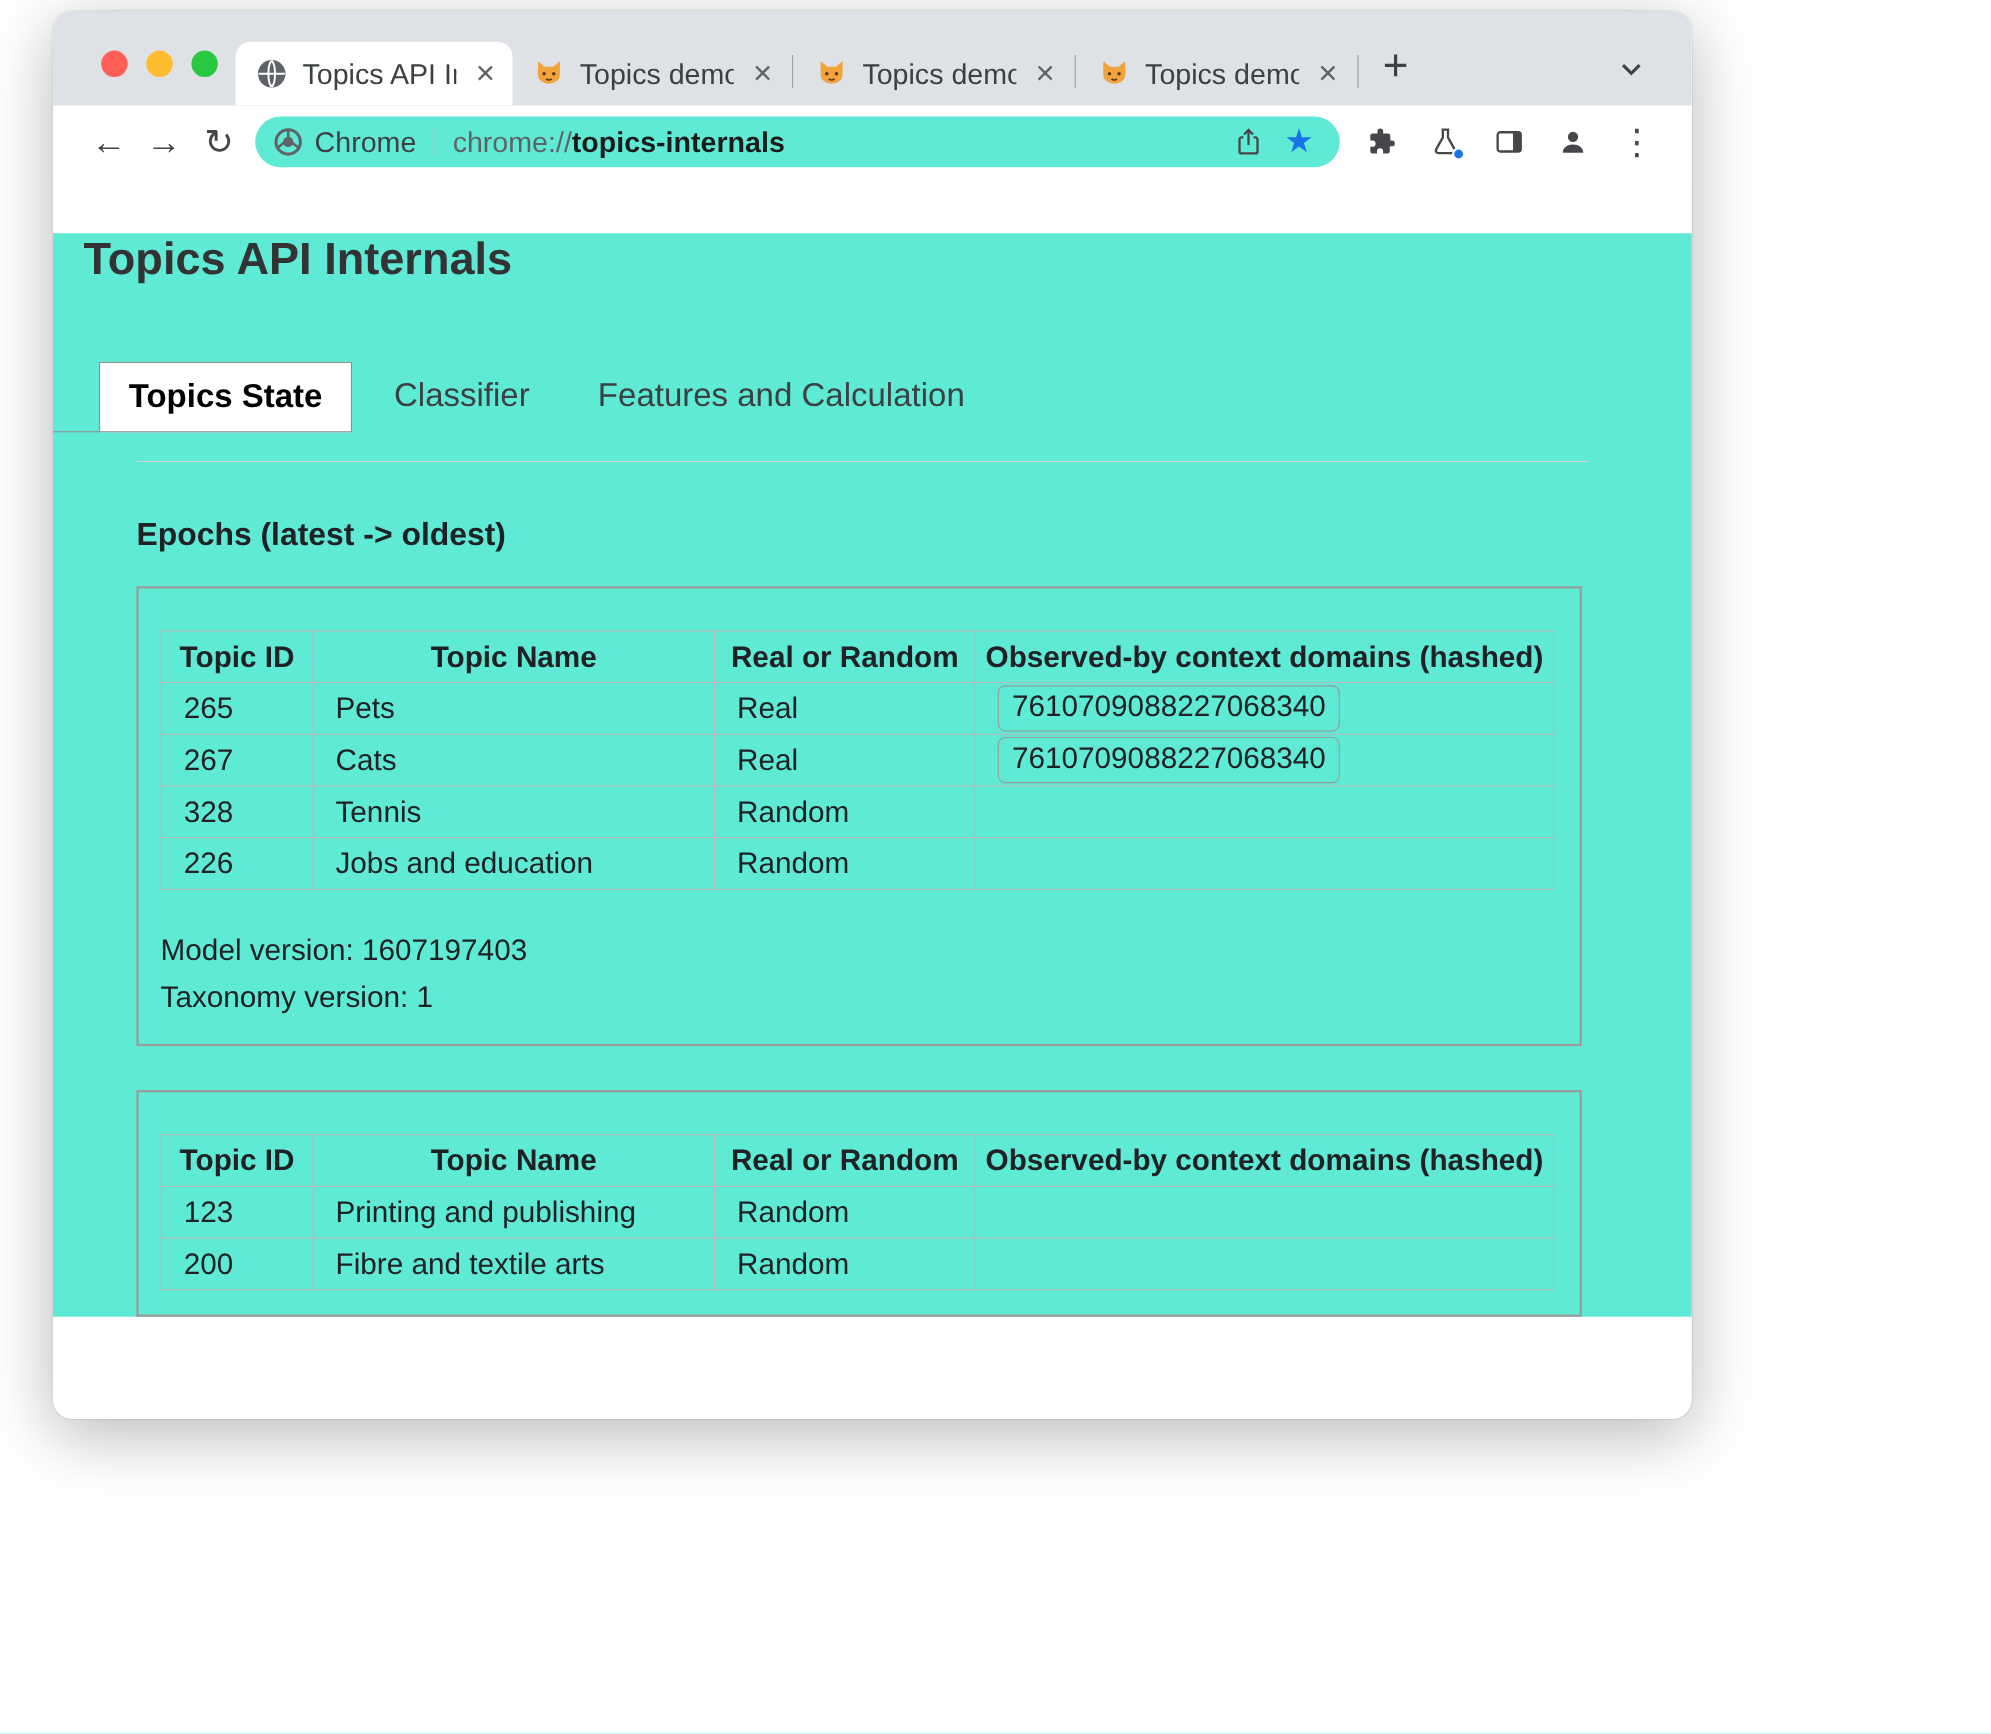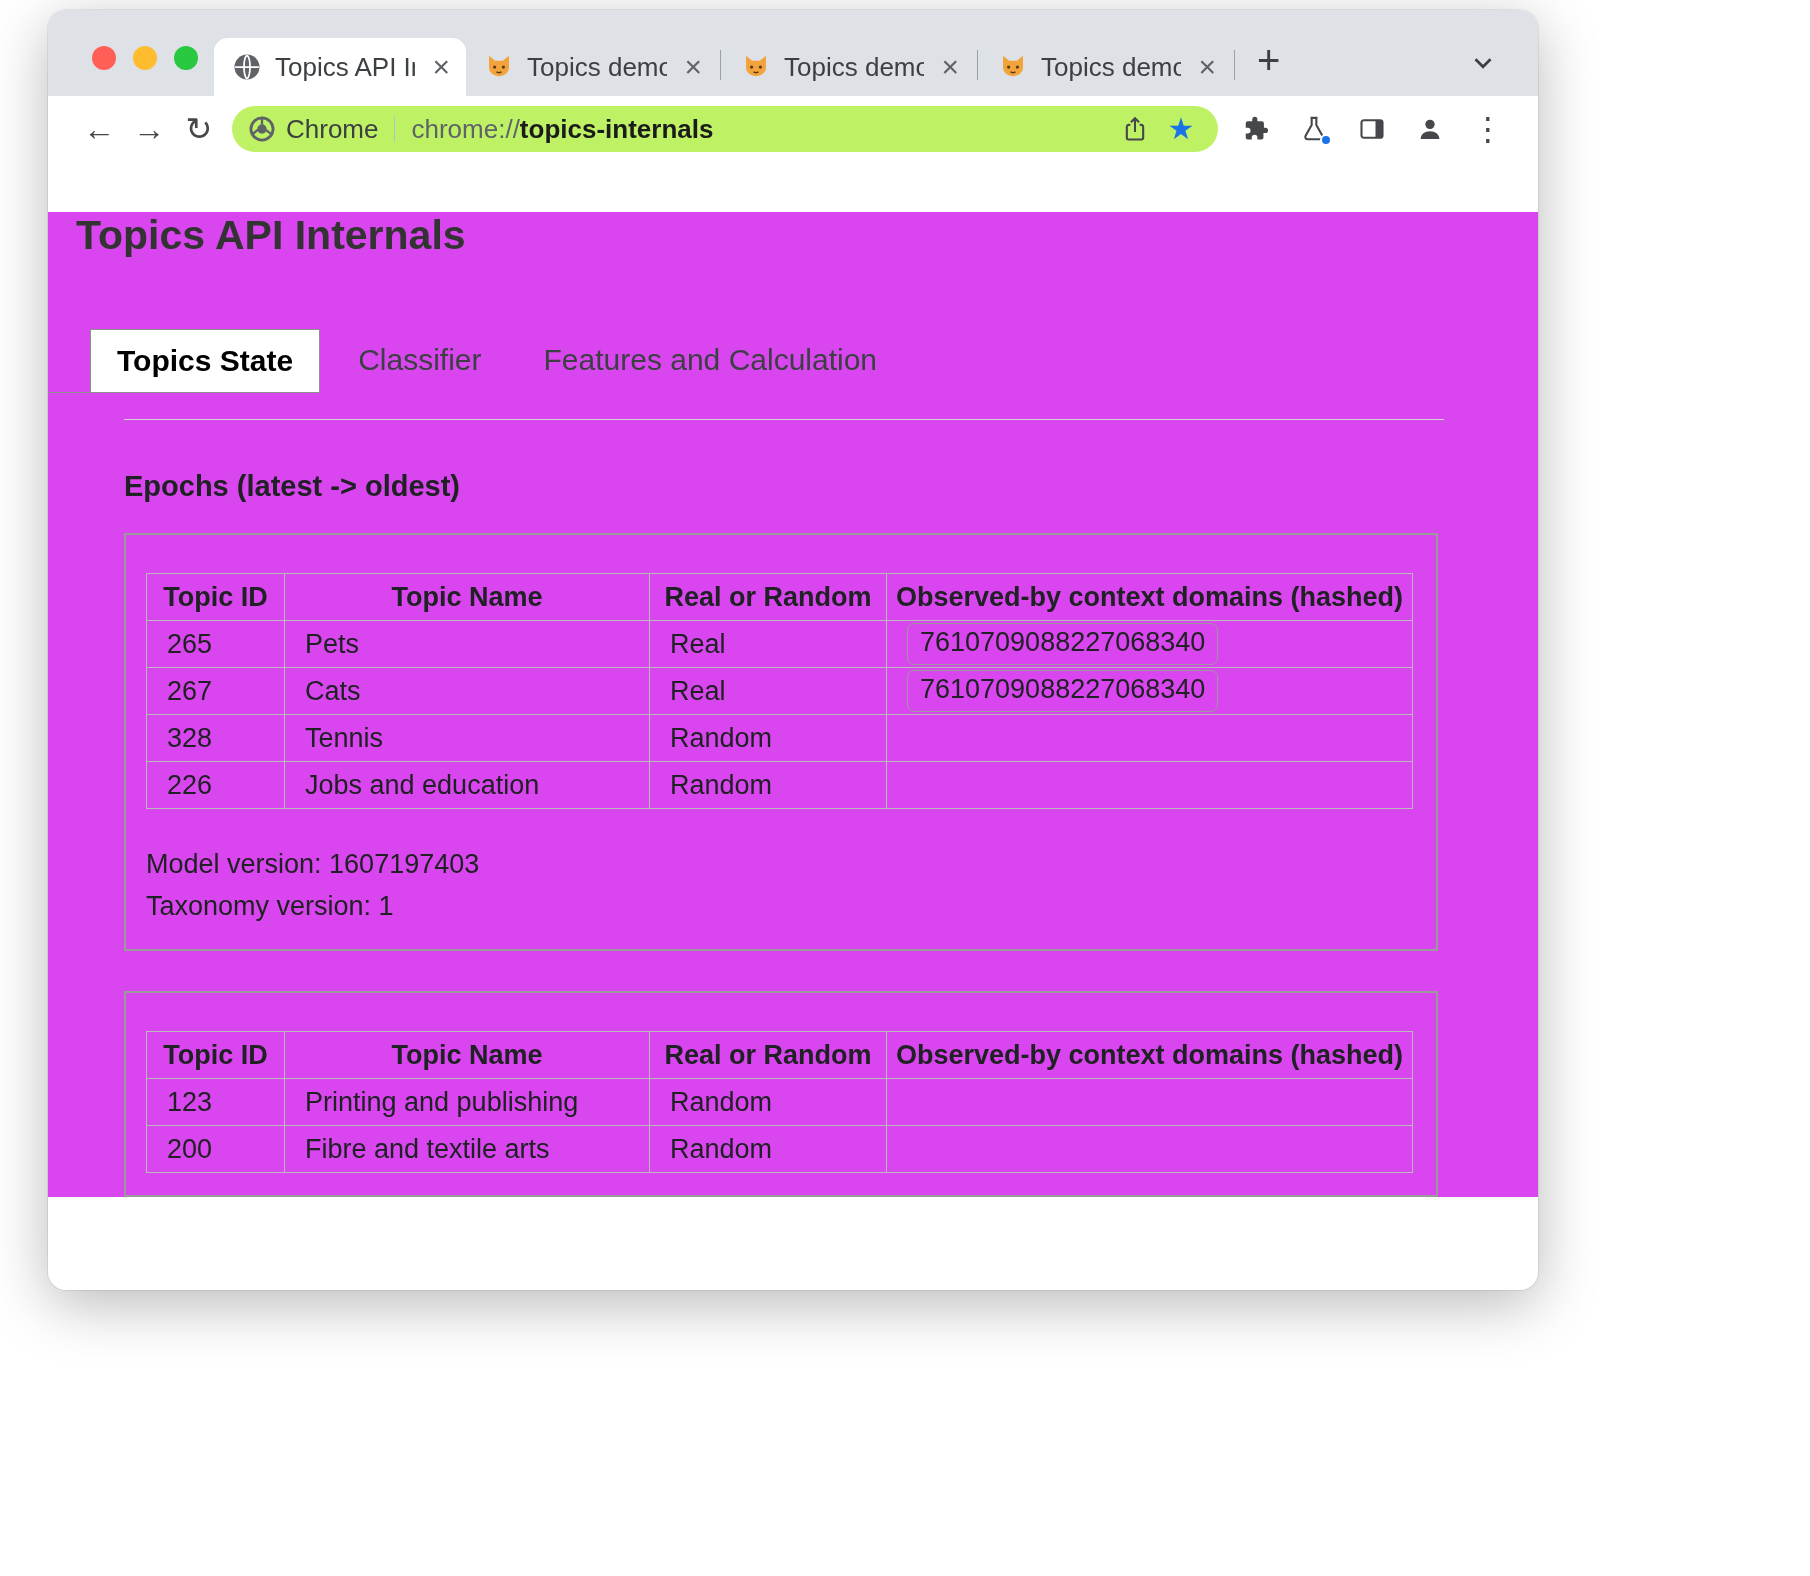--- a/index.html
+++ b/index.html
@@ -28,37 +28,37 @@
   .tab-close { font-size:30px; color:#5f6368; padding:0 4px; line-height:1; cursor:default; }
   .tab-sep { width:1px; height:30px; background:#9aa0a6; margin:0 2px 16px 2px; }
   .favicon { width:30px; height:30px; flex:0 0 auto; }
   .newtab-btn { font-size:40px; color:#3c4043; margin:0 0 16px 20px; line-height:1; }
   .tabsearch-btn { margin-left:auto; margin-right:40px; margin-bottom:18px; display:flex; }
 
   
   .toolbar { height:66px; background:#fff; display:flex; align-items:center; padding:0 26px 0 26px; }
   .navbtn { width:50px; height:50px; display:flex; align-items:center; justify-content:center;
             font-size:32px; color:#46474a; border-radius:50%; flex:0 0 auto; }
-  .omnibox { width:990px; height:46px; background:#bef264; border-radius:23px; display:flex;
+  .omnibox { width:990px; height:46px; background:#5eead4; border-radius:23px; display:flex;
              align-items:center; padding:0 14px 0 16px; margin-left:8px; font-size:26px; }
   .omni-chrome-label { margin-left:10px; color:#3c4043; }
   .omni-div { width:1px; height:26px; background:#bdc1c6; margin:0 16px; }
   .omni-scheme { color:#5f6368; }
   .omni-host { color:#1b1b1b; font-weight:700; }
   .omni-spacer { flex:1; }
   .omni-icon { display:flex; align-items:center; justify-content:center; width:46px; height:46px; }
   .star-glyph { font-size:30px; color:#1a73e8; line-height:1; }
   .right-icons { display:flex; align-items:center; margin-left:14px; gap:10px; }
   .toolbtn { width:48px; height:48px; display:flex; align-items:center; justify-content:center; position:relative; }
   .badge-dot { position:absolute; right:6px; bottom:7px; width:12px; height:12px; border-radius:50%;
                background:#1a73e8; border:2px solid #fff; }
   .kebab { font-size:32px; color:#46474a; line-height:1; }
 
   
-  .content { background:#d946ef; }
+  .content { background:#5eead4; }
   .page-title { margin:50px 0 0 28px; font-size:41px; font-weight:700; color:#333; }
   .page-tabs { display:flex; align-items:stretch; margin-top:70px; padding-left:42px; font-size:30px; position:relative; }
   .page-tabs::before { content:""; position:absolute; left:0; bottom:0; width:42px; height:1px; background:#8f8f8f; }
   .page-tab { padding:14px 24px; color:#3c4043; }
   .page-tab.active { border:1px solid #8f8f8f; font-weight:700; color:#000; background:#fff; padding:14px 26px; }
   .page-tab + .page-tab { margin-left:14px; }
 
   .panel { padding-left:76px; }
   .next-calc { margin-top:44px; font-size:27px; }
   .rule { margin-top:26px; width:1320px; height:1px; background:#d4d4d4; }

